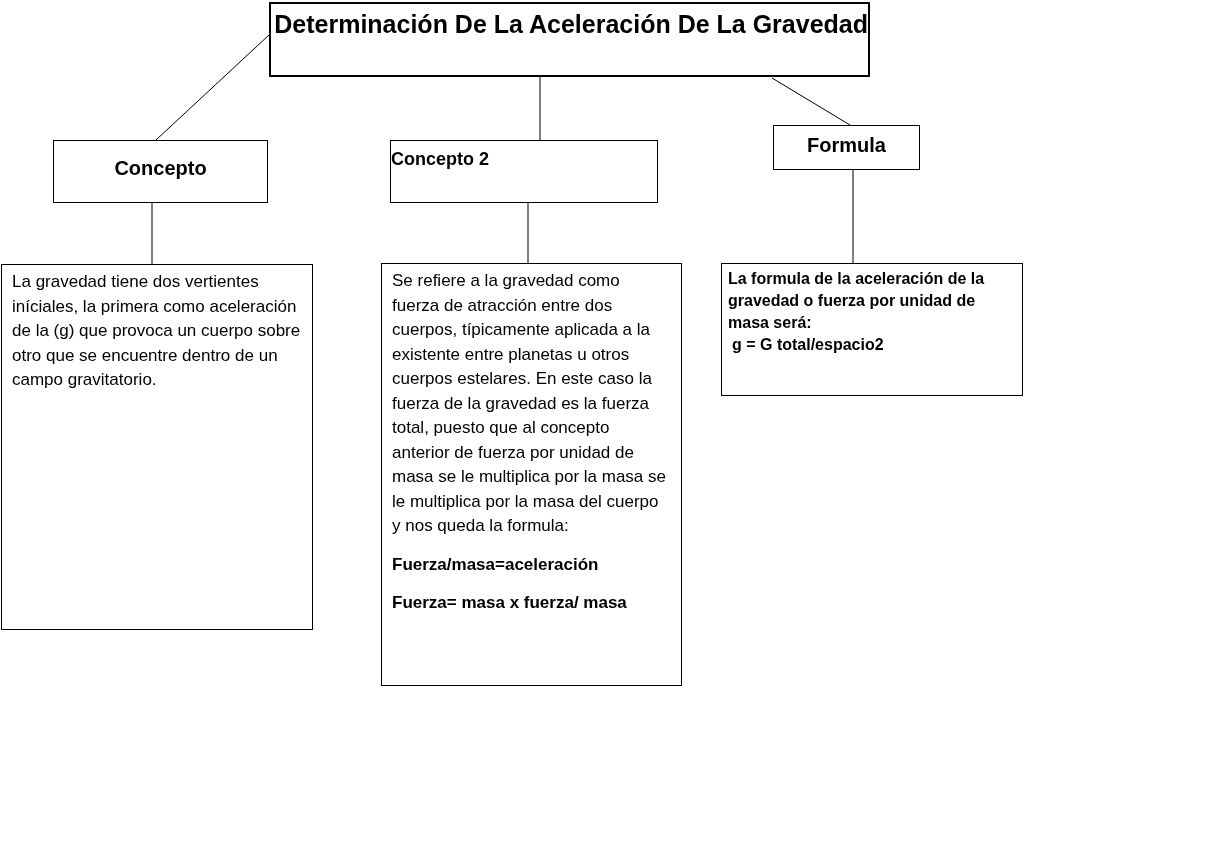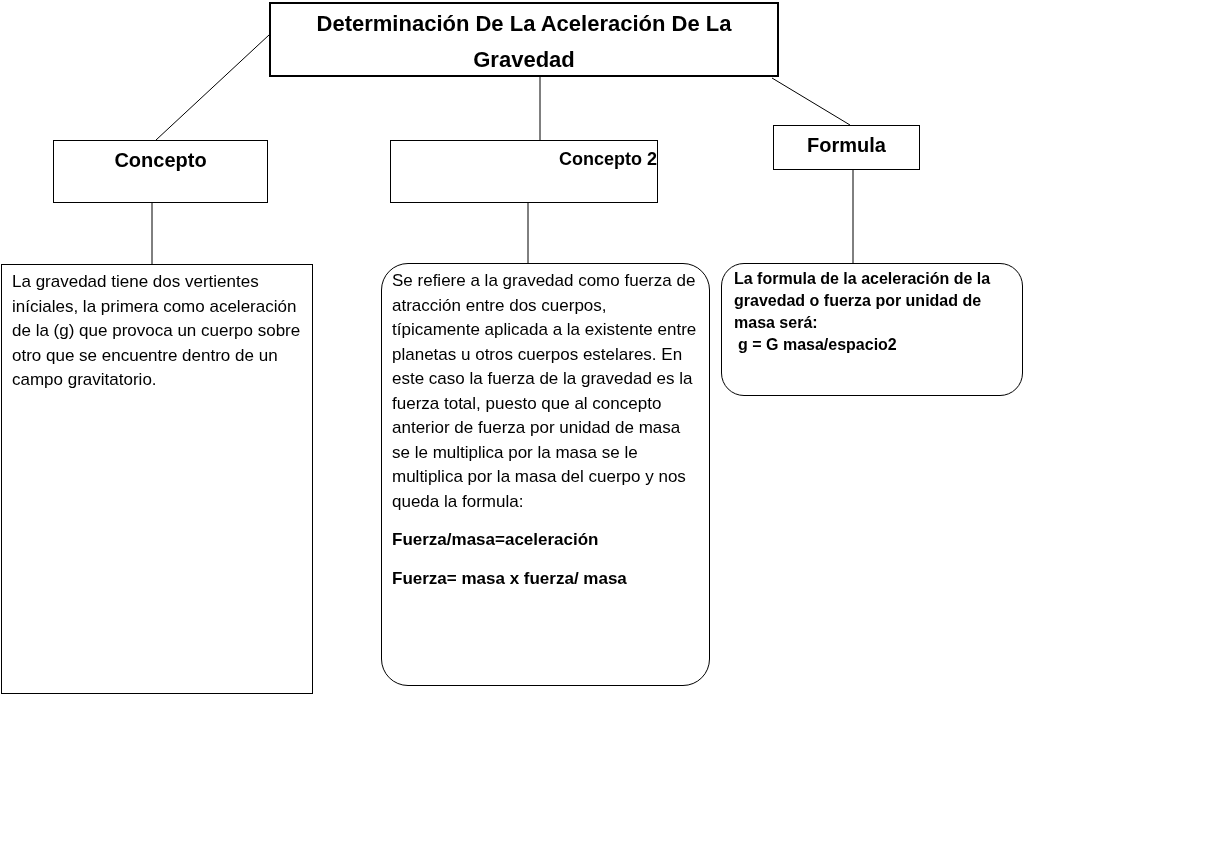--- a/index.html
+++ b/index.html
@@ -30,45 +30,45 @@
   }
   .box {
     position: absolute;
     background: #ffffff;
     border: 1px solid #000000;
     box-sizing: border-box;
   }
   .title-box {
     left: 269px;
     top: 2px;
-    width: 510px;
+    width: 601px;
     height: 75px;
     border-width: 2px;
-    text-align: center;
+    text-align: right;
     font-weight: bold;
-    font-size: 22px;
+    font-size: 25px;
     line-height: 36px;
     padding-top: 2px;
   }
   .node-concepto {
     left: 53px;
     top: 140px;
     width: 215px;
     height: 63px;
     text-align: center;
     font-weight: bold;
     font-size: 20px;
-    padding-top: 8px;
+    padding-top: 16px;
   }
   .node-concepto2 {
     left: 390px;
     top: 140px;
     width: 268px;
     height: 63px;
-    text-align: right;
+    text-align: left;
     font-weight: bold;
     font-size: 18px;
     padding-top: 8px;
   }
   .node-formula {
     left: 773px;
     top: 125px;
     width: 147px;
     height: 45px;
     text-align: center;
@@ -89,39 +89,37 @@
     font-weight: bold;
   }
   .content sup {
     font-size: 0.62em;
     line-height: 0;
   }
   .content-concepto {
     left: 1px;
     top: 264px;
     width: 312px;
-    height: 430px;
+    height: 366px;
   }
   .content-concepto2 {
     left: 381px;
     top: 263px;
-    width: 329px;
+    width: 301px;
     height: 423px;
-    border-radius: 27px;
   }
   .content-formula {
     left: 721px;
     top: 263px;
     width: 302px;
     height: 133px;
     font-size: 16px;
     font-weight: 600;
     line-height: 22px;
-    padding: 4px 12px;
-    border-radius: 23px;
+    padding: 4px 6px;
   }
   .content-formula .equation {
     padding-left: 4px;
   }
 </style>
 </head>
 <body>
 
 <div class="canvas">
 
@@ -155,16 +153,16 @@
   </div>
 
   <div class="box content content-concepto2">
     <p>Se refiere a la gravedad como fuerza de atracción entre dos cuerpos, típicamente aplicada a la existente entre planetas u otros cuerpos estelares. En este caso la fuerza de la gravedad es la fuerza total, puesto que al concepto anterior de fuerza por unidad de masa se le multiplica por la masa se le multiplica por la masa del cuerpo y nos queda la formula:</p>
     <p class="bold-formula">Fuerza/masa=aceleración</p>
     <p class="bold-formula">Fuerza= masa x fuerza/ masa</p>
   </div>
 
   <div class="box content content-formula">
     <p>La formula de la aceleración de la gravedad o fuerza por unidad de masa será:</p>
-    <p class="equation">g = G masa/espacio2</p>
+    <p class="equation">g = G total/espacio2</p>
   </div>
 
 </div>
 
 </body></html>

